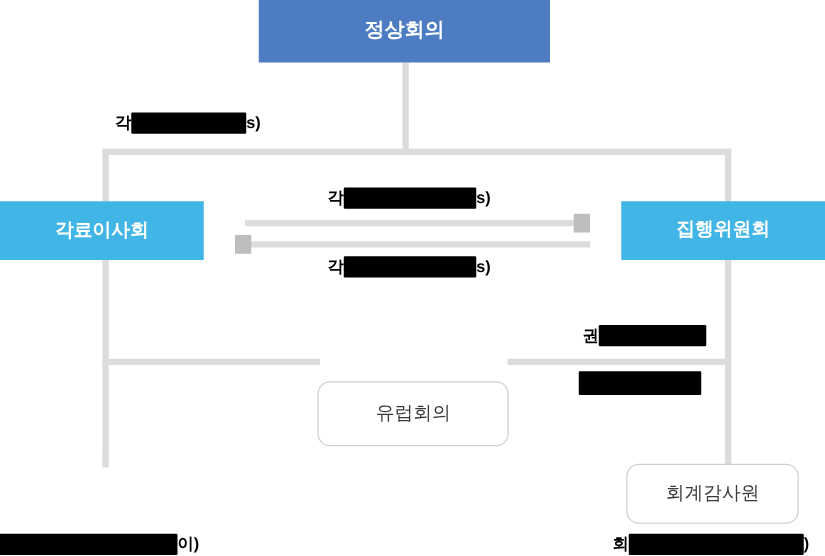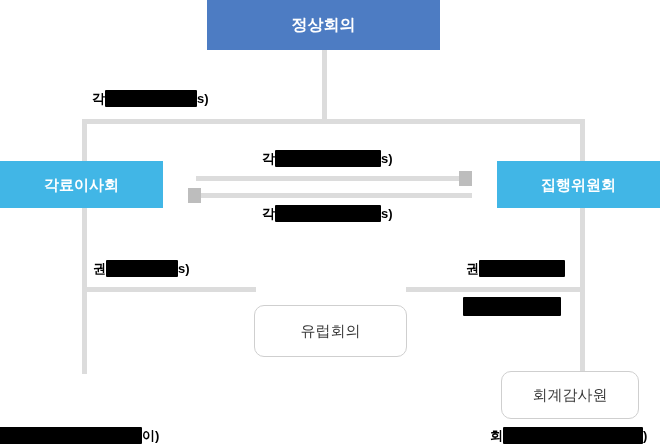--- a/index.html
+++ b/index.html
@@ -118,21 +118,21 @@
   <div class="conn conn-v" style="left:580px; top:362px; height:12px;"></div>
 
   <div class="node node-summit" style="left:207px; top:0px; width:233px; height:50px;">
     <span>정상회의</span>
   </div>
 
   <div class="node node-blue" style="left:0px; top:161px; width:163px; height:47px;">
     <span>각료이사회</span>
   </div>
 
-  <div class="node node-blue" style="left:497px; top:161px; width:163px; height:47px;">
+  <div class="node node-blue" style="left:497px; top:161px; width:163px; height:47px;font-family:Liberation Mono, monospace;">
     <span>집행위원회</span>
   </div>
 
   <div class="node node-white" style="left:254px; top:263px; width:153px; height:52px;margin-top:42px;">
     <span>유럽회의</span>
   </div>
 
 
   <div class="node node-white" style="left:501px; top:371px; width:138px; height:48px;">
     <span>회계감사원</span>
@@ -144,23 +144,20 @@
 
 
   <div class="label" style="left:262px; top:149px;">
     <span class="vis">각</span><span class="redacted" style="width:106px; height:17px;"></span><span class="vis">s)</span>
   </div>
 
   <div class="label" style="left:262px; top:204px;">
     <span class="vis">각</span><span class="redacted" style="width:106px; height:17px;"></span><span class="vis">s)</span>
   </div>
 
-  <div class="label" style="left:93px; top:259px;">
-    <span class="vis">권</span><span class="redacted" style="width:72px; height:17px;"></span><span class="vis">s)</span>
-  </div>
 
   <div class="label" style="left:466px; top:259px;">
     <span class="vis">권</span><span class="redacted" style="width:86px; height:17px;"></span><span class="vis"></span>
   </div>
 
   <div class="label" style="left:463px; top:297px;">
     <span class="redacted" style="width:98px; height:19px;"></span>
   </div>
 
   <div class="label" style="left:-4px; top:426px;">

